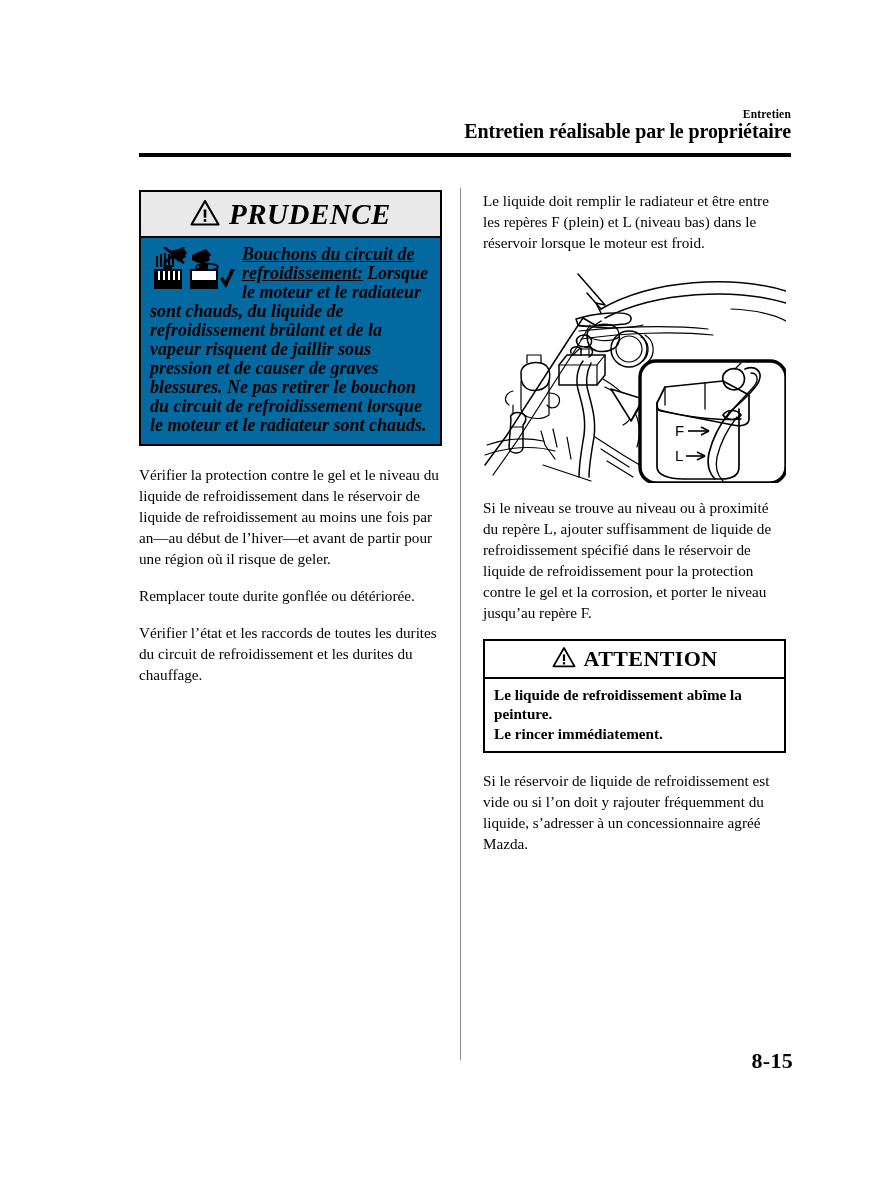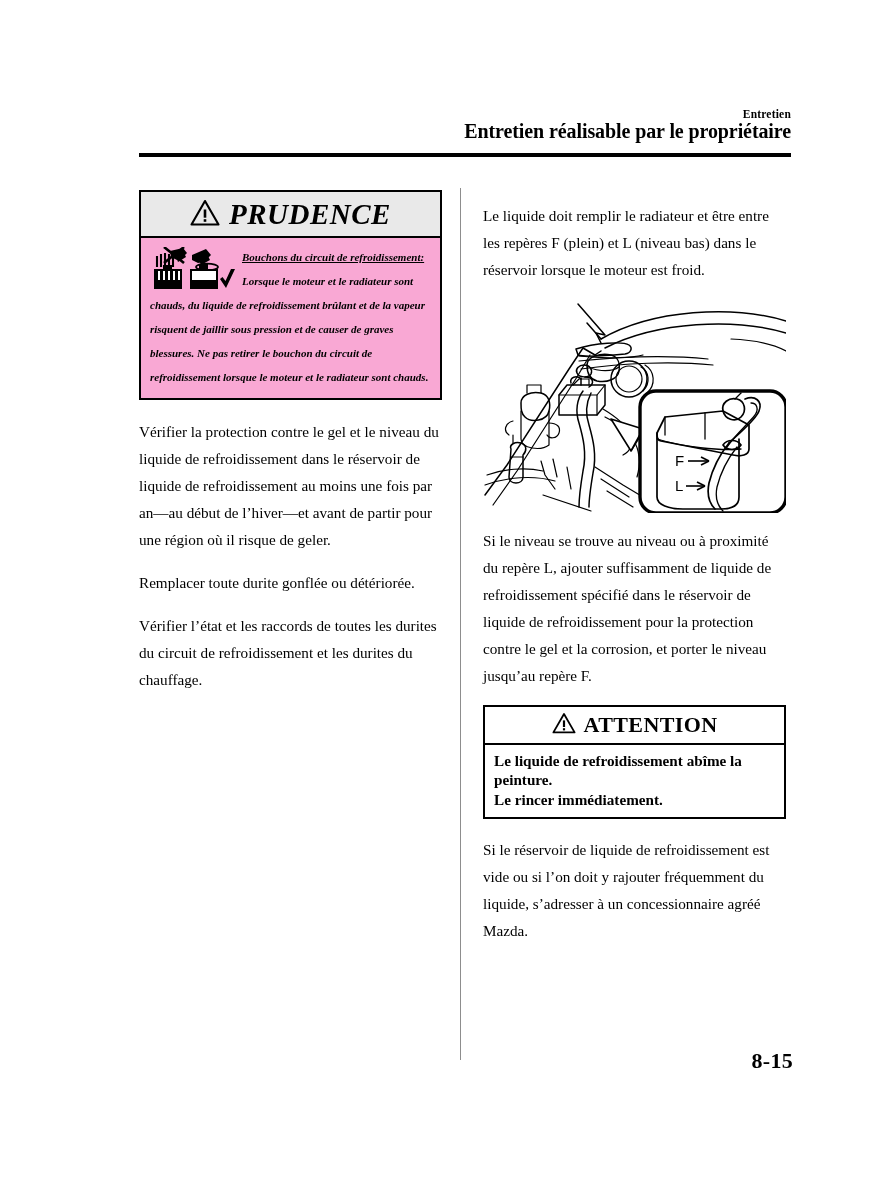--- a/index.html
+++ b/index.html
@@ -67,54 +67,54 @@
   .col-divider {
     position: absolute;
     left: 460px;
     top: 188px;
     width: 1px;
     height: 872px;
     background: #8d8d8d;
   }
 
   p.body {
-    margin: 12px 0 16px 0;
+    margin: 0 0 16px 0;
     font-size: 15.2px;
-    line-height: 27px;
+    line-height: 21px;
     text-align: left;
   }
   p.body.tight { margin-bottom: 0; }
 
   
   .warn-box {
     border: 2px solid #000;
     margin-bottom: 18px;
-    background: #f9a8d4;
+    background: #0369a1;
   }
   .warn-head {
     background: #e9e9e9;
     border-bottom: 2px solid #000;
     height: 44px;
     display: flex;
     align-items: center;
     justify-content: center;
     gap: 9px;
   }
   .warn-head .wtitle {
     font-size: 29px;
     font-weight: bold;
     font-style: italic;
     letter-spacing: 0.5px;
   }
   .warn-body {
     padding: 7px 9px 9px 9px;
   }
   .warn-text {
-    font-size: 11px;
-    line-height: 24px;
+    font-size: 18px;
+    line-height: 18px;
     font-weight: bold;
     font-style: italic;
   }
   .warn-lead {
     text-decoration: underline;
   }
   .pictos {
     float: left;
     margin: 2px 6px 0 0;
     height: 46px;

